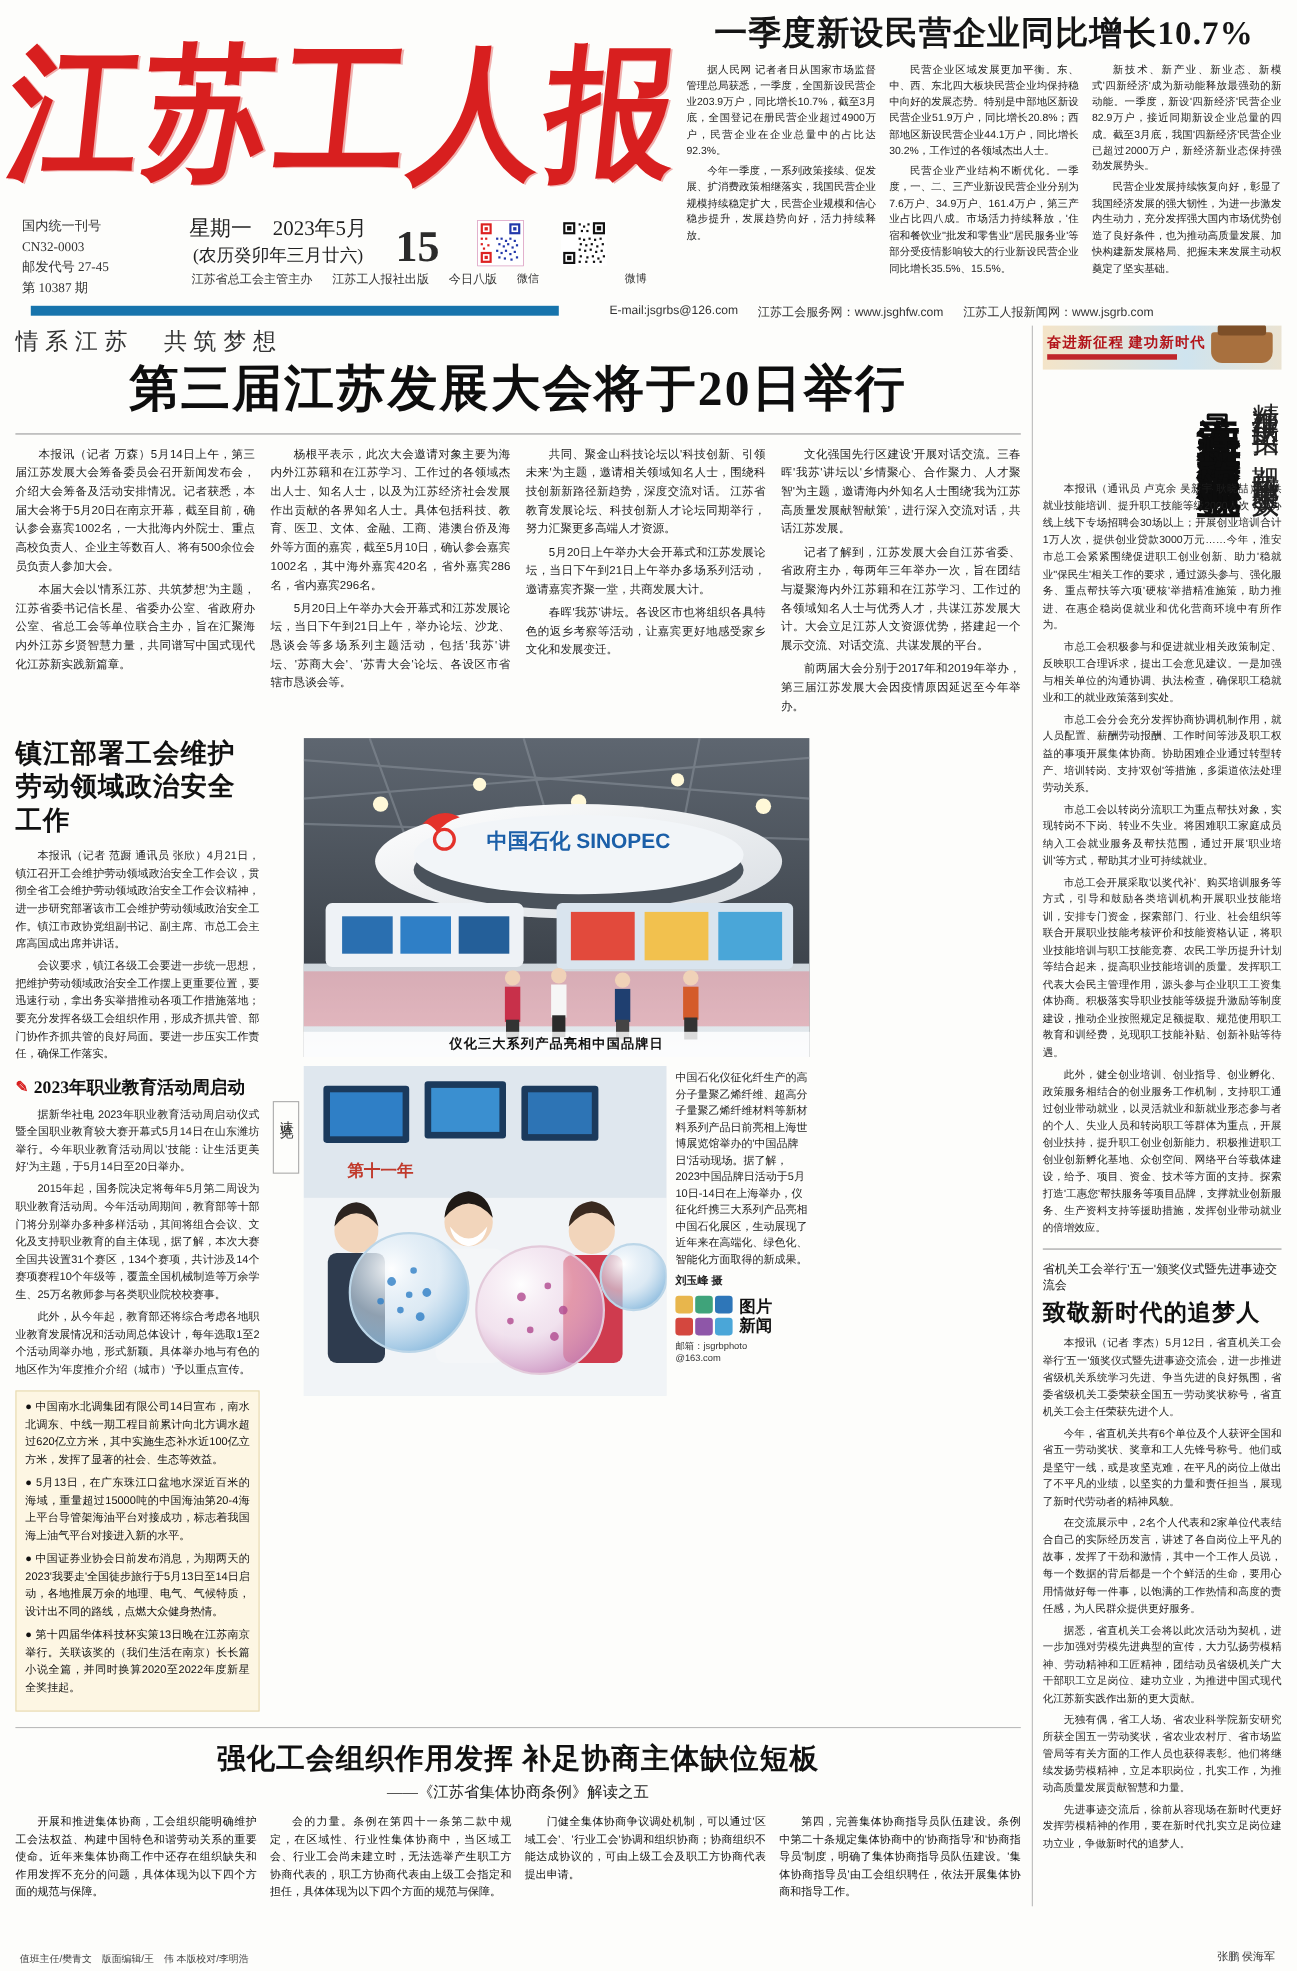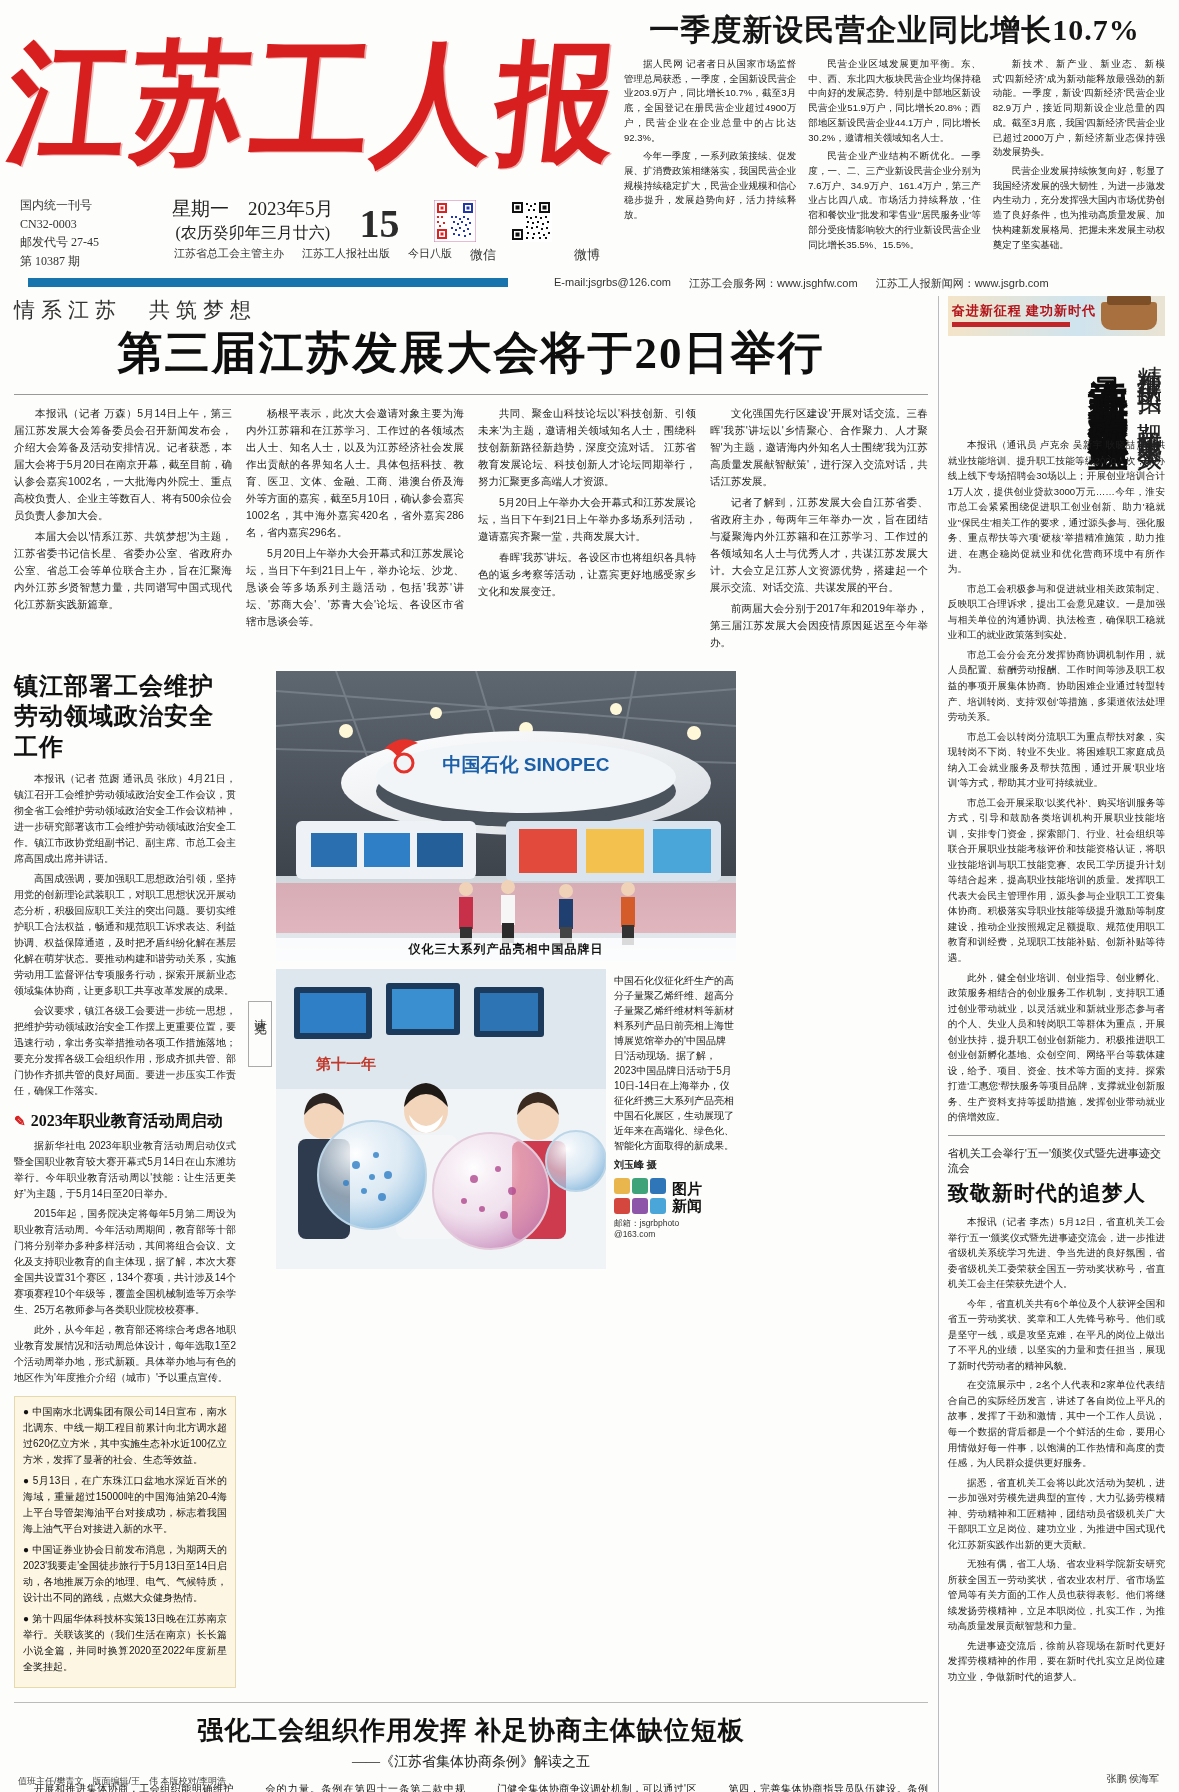--- a/index.html
+++ b/index.html
@@ -136,21 +136,21 @@
   .stamp{display:flex;align-items:center;gap:6px;margin-top:6px;}
   .stamp-logo{width:52px;height:40px;position:relative;}
   .sq{position:absolute;width:16px;height:16px;border-radius:3px;}
   .stamp-txt{font-size:15px;font-weight:bold;color:#111;line-height:1.1;}
   .stamp-mail{font-size:8.5px;color:#333;line-height:1.3;
               font-family:"Liberation Sans",sans-serif;}
 
   .footer-credit{position:absolute;right:20px;bottom:6px;font-size:10px;color:#333;}
   .footer-left{position:absolute;left:18px;bottom:4px;font-size:9px;color:#444;
                font-family:"Liberation Sans",sans-serif;}
-  .mini{font-size:13px;}
+  .mini{font-size:10px;}
 </style>
 </head>
 <body>
 
 <div class="page">
 
   <div class="masthead">
 
     <div class="mh-left">
       <div class="logo">江苏工人报</div>
@@ -263,21 +263,21 @@
     </div>
 
     <div class="mh-right">
       <div class="top-headline">一季度新设民营企业同比增长10.7%</div>
       <div class="top-cols">
         <div class="c">
           <p>据人民网  记者者日从国家市场监督管理总局获悉，一季度，全国新设民营企业203.9万户，同比增长10.7%，截至3月底，全国登记在册民营企业超过4900万户，民营企业在企业总量中的占比达92.3%。</p>
           <p>今年一季度，一系列政策接续、促发展、扩消费政策相继落实，我国民营企业规模持续稳定扩大，民营企业规模和信心稳步提升，发展趋势向好，活力持续释放。</p>
         </div>
         <div class="c">
-          <p>民营企业区域发展更加平衡。东、中、西、东北四大板块民营企业均保持稳中向好的发展态势。特别是中部地区新设民营企业51.9万户，同比增长20.8%；西部地区新设民营企业44.1万户，同比增长30.2%，邀请相关领域知名人士。</p>
+          <p>民营企业区域发展更加平衡。东、中、西、东北四大板块民营企业均保持稳中向好的发展态势。特别是中部地区新设民营企业51.9万户，同比增长20.8%；西部地区新设民营企业44.1万户，同比增长30.2%，工作过的各领域杰出人士。</p>
           <p>民营企业产业结构不断优化。一季度，一、二、三产业新设民营企业分别为7.6万户、34.9万户、161.4万户，第三产业占比四八成。市场活力持续释放，'住宿和餐饮业''批发和零售业''居民服务业'等部分受疫情影响较大的行业新设民营企业同比增长35.5%、15.5%。</p>
         </div>
         <div class="c">
           <p>新技术、新产业、新业态、新模式'四新经济'成为新动能释放最强劲的新动能。一季度，新设'四新经济'民营企业82.9万户，接近同期新设企业总量的四成。截至3月底，我国'四新经济'民营企业已超过2000万户，新经济新业态保持强劲发展势头。</p>
           <p>民营企业发展持续恢复向好，彰显了我国经济发展的强大韧性，为进一步激发内生动力，充分发挥强大国内市场优势创造了良好条件，也为推动高质量发展、加快构建新发展格局、把握未来发展主动权奠定了坚实基础。</p>
         </div>
       </div>
     </div>
 
     <div class="pub-line">
@@ -324,21 +324,20 @@
         </div>
       </div>
 
       <div class="band2">
 
         <div class="b2-left">
           <div class="sub-title" style="white-space:pre-line">镇江部署工会维护
 劳动领域政治安全工作</div>
           <div class="art-body">
             <p>本报讯（记者 范蹰 通讯员 张欣）4月21日，镇江召开工会维护劳动领域政治安全工作会议，贯彻全省工会维护劳动领域政治安全工作会议精神，进一步研究部署该市工会维护劳动领域政治安全工作。镇江市政协党组副书记、副主席、市总工会主席高国成出席并讲话。</p>
-            <p>高国成强调，要加强职工思想政治引领，坚持用党的创新理论武装职工，对职工思想状况开展动态分析，积极回应职工关注的突出问题。要切实维护职工合法权益，畅通和规范职工诉求表达、利益协调、权益保障通道，及时把矛盾纠纷化解在基层化解在萌芽状态。要推动构建和谐劳动关系，实施劳动用工监督评估专项服务行动，探索开展新业态领域集体协商，让更多职工共享改革发展的成果。</p>
             <p>会议要求，镇江各级工会要进一步统一思想，把维护劳动领域政治安全工作摆上更重要位置，要迅速行动，拿出务实举措推动各项工作措施落地；要充分发挥各级工会组织作用，形成齐抓共管、部门协作齐抓共管的良好局面。要进一步压实工作责任，确保工作落实。</p>
           </div>
 
           <div class="flash">
             <div class="flash-h">
               <span class="pin">✎</span>
               <span>2023年职业教育活动周启动</span>
             </div>
             <div class="art-body">
               <p>据新华社电 2023年职业教育活动周启动仪式暨全国职业教育较大赛开幕式5月14日在山东潍坊举行。今年职业教育活动周以'技能：让生活更美好'为主题，于5月14日至20日举办。</p>

